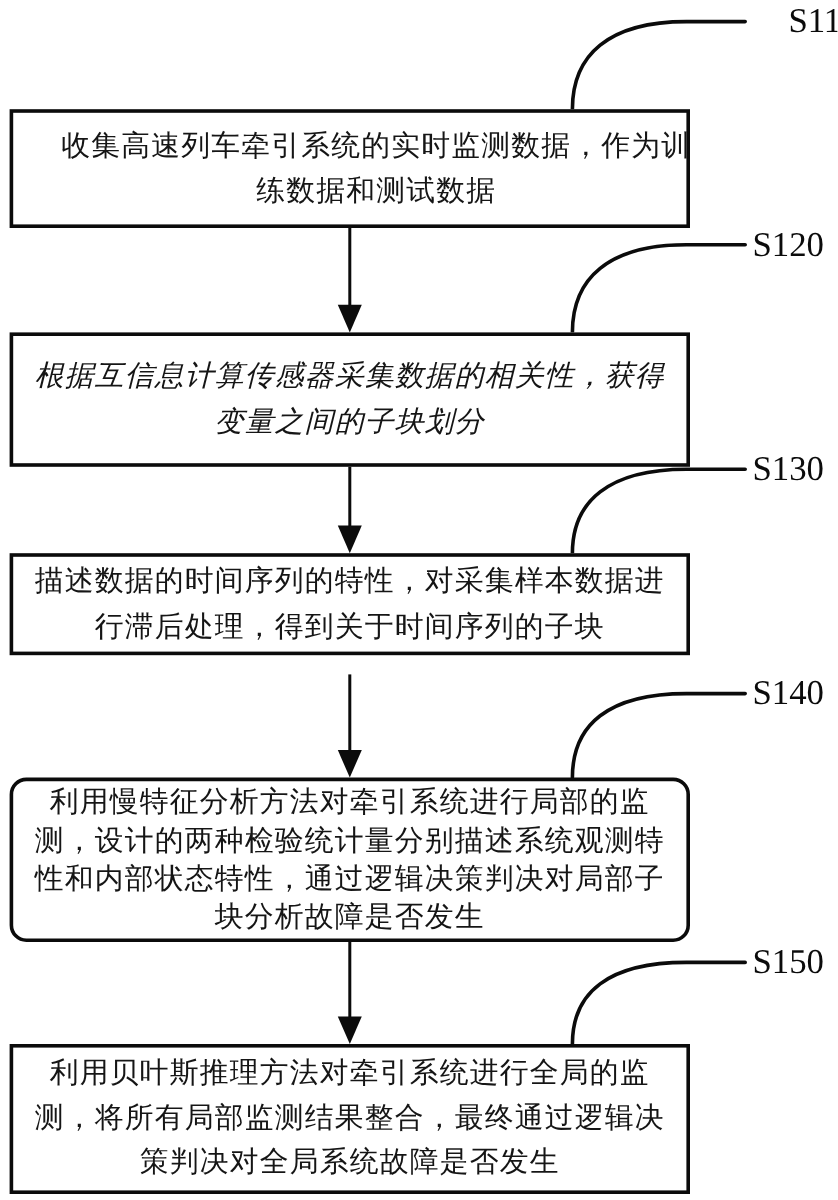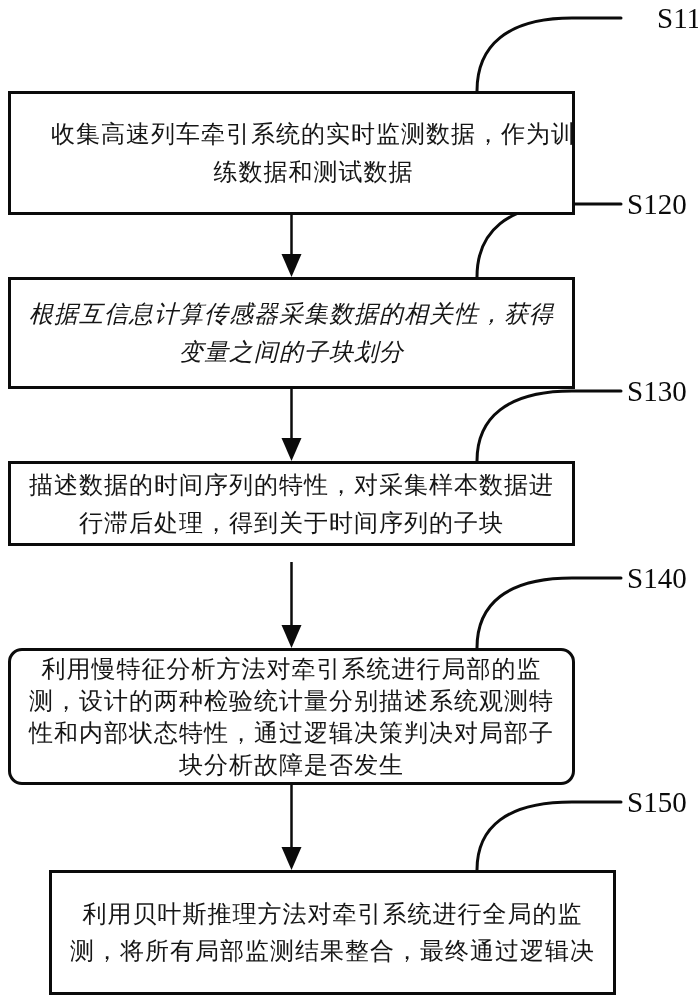--- a/index.html
+++ b/index.html
@@ -34,25 +34,25 @@
     justify-content: center;
     align-items: center;
   }
   .flow-box .txt-line {
     font-size: 24px;
     color: #151515;
     letter-spacing: 1px;
     white-space: nowrap;
     text-align: center;
   }
-  .box1 { top: 91px;  height: 124px; padding-left: 44px; }
+  .box1 { top: 91px;  height: 99px; padding-left: 44px; }
   .box2 { top: 277px; height: 112px; font-style: italic; }
   .box3 { top: 461px; height: 85px; }
   .box4 { top: 648px; height: 137px; border-radius: 14px; }
-  .box5 { top: 870px; height: 125px; margin-left: 41px; }
+  .box5 { top: 870px; height: 125px; }
   .box1 .txt-line, .box2 .txt-line, .box3 .txt-line { line-height: 38px; }
   .box4 .txt-line { line-height: 32px; }
   .box5 .txt-line { line-height: 37px; }
   .step-label {
     position: absolute;
     left: 627px;
     font-size: 29px;
     line-height: 34px;
     color: #0b0b0b;
     white-space: nowrap;
@@ -110,20 +110,21 @@
   <div class="flow-box box4">
     <div class="txt-line">利用慢特征分析方法对牵引系统进行局部的监</div>
     <div class="txt-line">测，设计的两种检验统计量分别描述系统观测特</div>
     <div class="txt-line">性和内部状态特性，通过逻辑决策判决对局部子</div>
     <div class="txt-line">块分析故障是否发生</div>
   </div>
 
   <div class="flow-box box5">
     <div class="txt-line">利用贝叶斯推理方法对牵引系统进行全局的监</div>
     <div class="txt-line">测，将所有局部监测结果整合，最终通过逻辑决</div>
+    <div class="txt-line">策判决对全局系统故障是否发生</div>
   </div>
 
   <div class="step-label lbl1">S110</div>
   <div class="step-label lbl2">S120</div>
   <div class="step-label lbl3">S130</div>
   <div class="step-label lbl4">S140</div>
   <div class="step-label lbl5">S150</div>
 
 </div>
 

